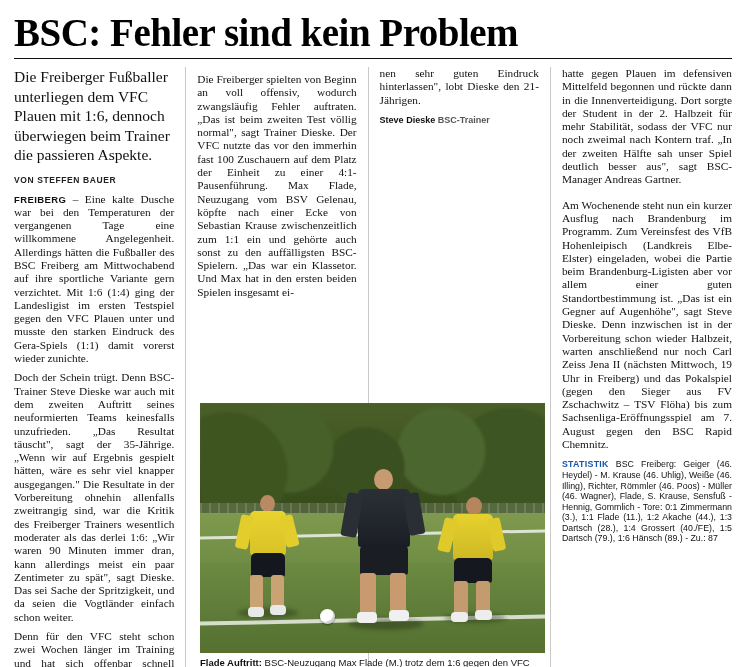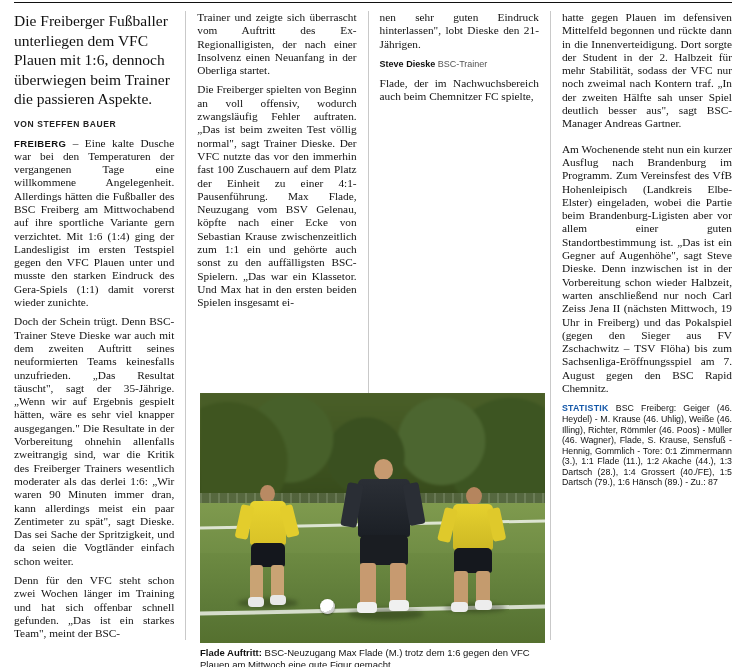--- a/index.html
+++ b/index.html
@@ -92,21 +92,21 @@
     margin: 6px 0 6px 0;
     color: #000;
   }
   .quote-attrib {
     font-family: "Liberation Sans", sans-serif;
     font-size: 9px;
     font-weight: bold;
     margin: 2px 0 8px 0;
   }
   .quote-attrib .role {
-    font-weight: normal;
+    font-weight: bold;
     color: #555;
   }
   .figure {
     position: relative;
     width: 100%;
     margin: 6px 0 4px 0;
   }
   .photo {
     position: relative;
     width: 100%;
@@ -184,45 +184,44 @@
   .shadow {
     position: absolute; border-radius: 50%;
     background: rgba(20,30,10,.35); filter: blur(2px);
   }
 </style>
 </head>
 <body>
 
 <div class="page">
 
+  <h1 class="headline">BSC: Fehler sind kein Problem</h1>
   <hr class="rule">
 
   <div class="columns">
 
     <div class="col c1">
       <p class="lead">Die Freiberger Fußballer unterliegen dem VFC Plauen mit 1:6, dennoch überwiegen beim Trainer die passieren Aspekte.</p>
       <div class="byline">VON STEFFEN BAUER</div>
       <p class="body"><span class="dateline">FREIBERG</span> <span>– Eine kalte Dusche war bei den Temperaturen der vergangenen Tage eine willkommene Angelegenheit. Allerdings hätten die Fußballer des BSC Freiberg am Mittwochabend auf ihre sportliche Variante gern verzichtet. Mit 1:6 (1:4) ging der Landesligist im ersten Testspiel gegen den VFC Plauen unter und musste den starken Eindruck des Gera-Spiels (1:1) damit vorerst wieder zunichte.</span></p>
       <div class="spacer-6"></div>
       <p class="body">Doch der Schein trügt. Denn BSC-Trainer Steve Dieske war auch mit dem zweiten Auftritt seines neuformierten Teams keinesfalls unzufrieden. „Das Resultat täuscht", sagt der 35-Jährige. „Wenn wir auf Ergebnis gespielt hätten, wäre es sehr viel knapper ausgegangen." Die Resultate in der Vorbereitung ohnehin allenfalls zweitrangig sind, war die Kritik des Freiberger Trainers wesentlich moderater als das derlei 1:6: „Wir waren 90 Minuten immer dran, kann allerdings meist ein paar Zentimeter zu spät", sagt Dieske. Das sei Sache der Spritzigkeit, und da seien die Vogtländer einfach schon weiter.</p>
       <div class="spacer-6"></div>
       <p class="body">Denn für den VFC steht schon zwei Wochen länger im Training und hat sich offenbar schnell gefunden. „Das ist ein starkes Team", meint der BSC-</p>
     </div>
 
     <div class="col c2">
-      <p class="body">Trainer und zeigte sich überrascht vom Auftritt des Ex-Regionalligisten, der nach einer Insolvenz einen Neuanfang in der Oberliga startet.</p>
       <div class="spacer-6"></div>
       <p class="body">Die Freiberger spielten von Beginn an voll offensiv, wodurch zwangsläufig Fehler auftraten. „Das ist beim zweiten Test völlig normal", sagt Trainer Dieske. Der VFC nutzte das vor den immerhin fast 100 Zuschauern auf dem Platz der Einheit zu einer 4:1-Pausenführung. Max Flade, Neuzugang vom BSV Gelenau, köpfte nach einer Ecke von Sebastian Krause zwischenzeitlich zum 1:1 ein und gehörte auch sonst zu den auffälligsten BSC-Spielern. „Das war ein Klassetor. Und Max hat in den ersten beiden Spielen insgesamt ei-</p>
     </div>
 
     <div class="col c3">
       <p class="body">nen sehr guten Eindruck hinterlassen", lobt Dieske den 21-Jährigen.</p>
       <div class="spacer-6"></div>
       <div class="quote-attrib"><span>Steve Dieske</span><span class="role"> BSC-Trainer</span></div>
-      <p class="body">Flade, der im Nachwuchsbereich auch beim Chemnitzer FC spielte,</p>
     </div>
 
     <div class="col c4">
       <p class="body">hatte gegen Plauen im defensiven Mittelfeld begonnen und rückte dann in die Innenverteidigung. Dort sorgte der Student in der 2. Halbzeit für mehr Stabilität, sodass der VFC nur noch zweimal nach Kontern traf. „In der zweiten Hälfte sah unser Spiel deutlich besser aus", sagt BSC-Manager Andreas Gartner.</p>
       <div class="spacer-6"></div>
       <div class="spacer-6"></div>
       <p class="body">Am Wochenende steht nun ein kurzer Ausflug nach Brandenburg im Programm. Zum Vereinsfest des VfB Hohenleipisch (Landkreis Elbe-Elster) eingeladen, wobei die Partie beim Brandenburg-Ligisten aber vor allem einer guten Standortbestimmung ist. „Das ist ein Gegner auf Augenhöhe", sagt Steve Dieske. Denn inzwischen ist in der Vorbereitung schon wieder Halbzeit, warten anschließend nur noch Carl Zeiss Jena II (nächsten Mittwoch, 19 Uhr in Freiberg) und das Pokalspiel (gegen den Sieger aus FV Zschachwitz – TSV Flöha) bis zum Sachsenliga-Eröffnungsspiel am 7. August gegen den BSC Rapid Chemnitz.</p>
       <div class="stats"><span class="label">STATISTIK</span><span> BSC Freiberg: Geiger (46. Heydel) - M. Krause (46. Uhlig), Weiße (46. Illing), Richter, Römmler (46. Poos) - Müller (46. Wagner), Flade, S. Krause, Sensfuß - Hennig, Gommlich - Tore: 0:1 Zimmermann (3.), 1:1 Flade (11.), 1:2 Akache (44.), 1:3 Dartsch (28.), 1:4 Grossert (40./FE), 1:5 Dartsch (79.), 1:6 Hänsch (89.) - Zu.: 87</span></div>
     </div>
 

